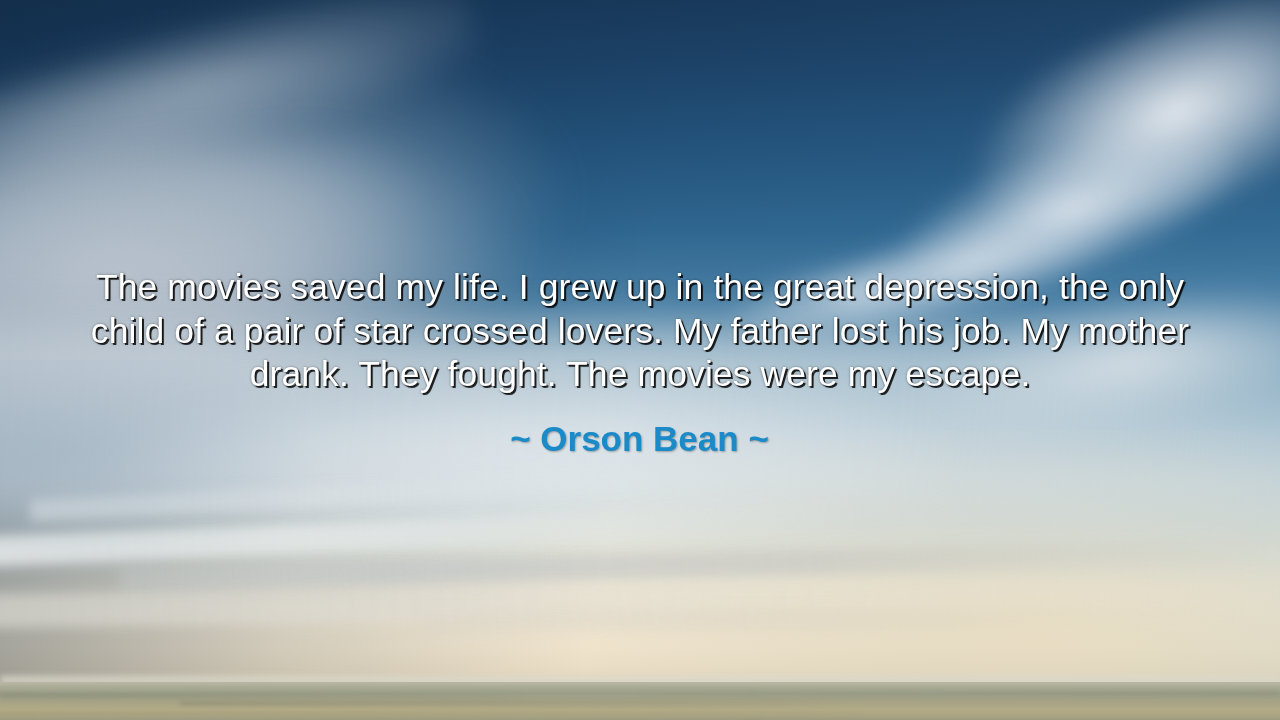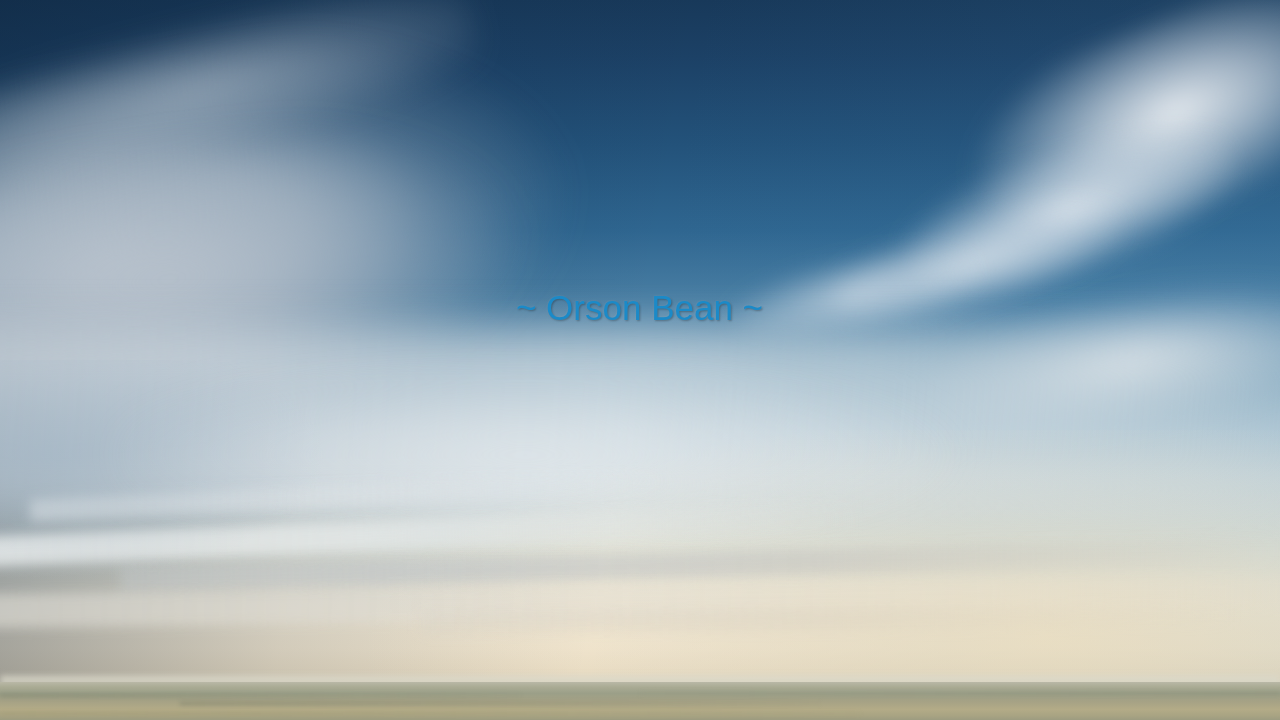--- a/index.html
+++ b/index.html
@@ -229,21 +229,21 @@
       1px 1px 2px rgba(0,0,0,0.55),
       0 0 3px rgba(0,0,0,0.30);
     white-space: pre-wrap;
   }
   .quote-author {
     margin: 22px 1px 0 0;
     text-align: center;
     color: #1b8ac8;
     font-size: 35px;
     line-height: 40px;
-    font-weight: 400;
+    font-weight: 700;
     text-shadow:
       1px 1px 2px rgba(0,0,0,0.30),
       0 0 2px rgba(255,255,255,0.18);
   }
 </style>
 </head>
 <body>
 
 <div id="quote-scene">
 
@@ -273,16 +273,17 @@
   <div class="warm-wash"></div>
 
   <div class="land-haze"></div>
   <div class="land"></div>
   <div class="land-streak ls1"></div>
   <div class="land-streak ls2"></div>
   <div class="land-streak ls3"></div>
   <div class="land-streak ls4"></div>
 
   <div class="text-layer">
+    <p class="quote-text">The movies saved my life. I grew up in the great depression, the only child of a pair of star crossed lovers. My father lost his job. My mother drank. They fought. The movies were my escape.</p>
     <p class="quote-author">~ Orson Bean ~</p>
   </div>
 
 </div>
 
 </body></html>

